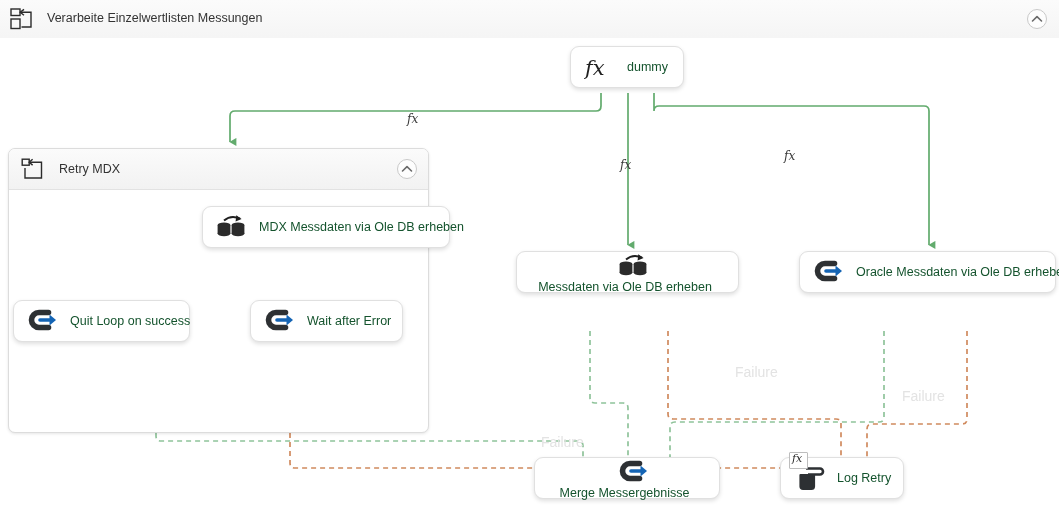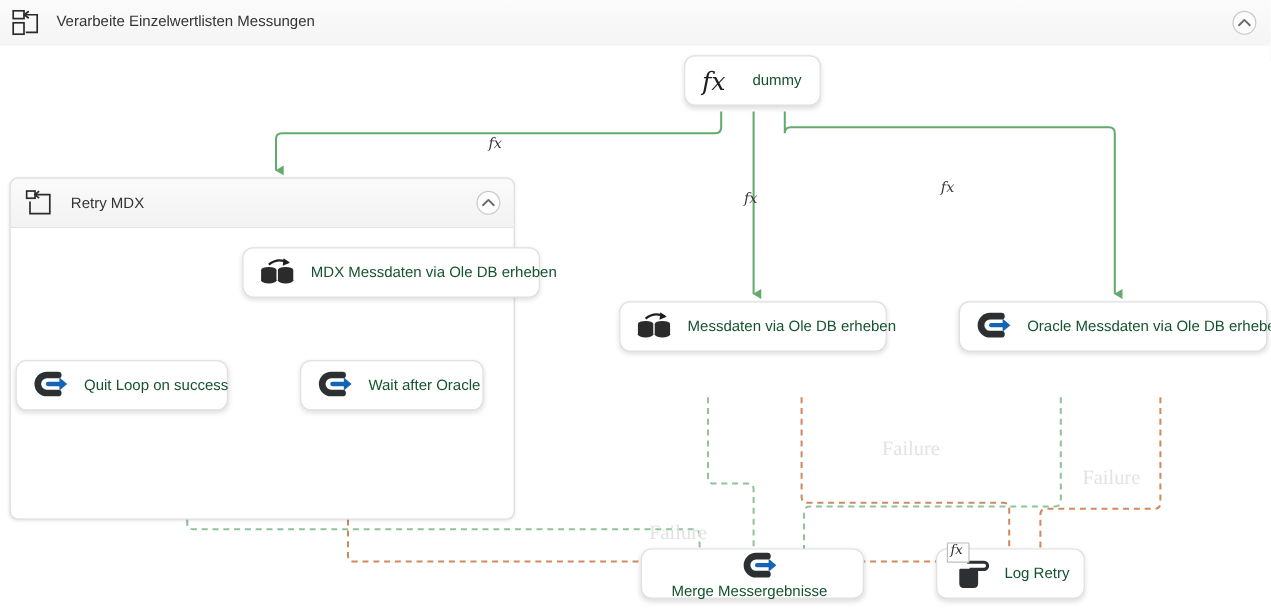--- a/index.html
+++ b/index.html
@@ -148,23 +148,23 @@
   
   .edge-label {
     position: absolute;
     font-family: "DejaVu Serif", serif;
     font-style: italic;
     font-size: 12px;
     color: #3a3a3a;
     white-space: nowrap;
   }
   .edge-label.failure {
-    font-family: Liberation Serif, serif;
+    font-family: Liberation Sans, sans-serif;
     font-style: normal;
-    font-size: 17px;
+    font-size: 14px;
     color: #e3e3e3;
   }
 </style>
 </head>
 <body>
 
 <div id="app">
 
   <div id="titlebar">
     <span class="tb-icon">
@@ -287,24 +287,24 @@
     </div>
 
     <div class="node" style="left:250px; top:262px; width:153px;">
       <span class="n-icon">
         <svg width="32" height="28" viewBox="0 0 32 28">
           <path d="M21.5 5.5 H12 A7.5 7.5 0 0 0 12 20.5 H21.5" fill="none" stroke="#2d3033" stroke-width="5.6" stroke-linecap="round"></path>
           <path d="M13 13 H25" stroke="#1464b4" stroke-width="3.6" stroke-linecap="round"></path>
           <path d="M22.5 7.6 L29 13 L22.5 18.4 Z" fill="#1464b4"></path>
         </svg>
       </span>
-      <span class="n-label">Wait after Oracle</span>
-    </div>
-
-    <div class="node" style="left:516px; top:213px; width:223px;">
+      <span class="n-label">Wait after Error</span>
+    </div>
+
+    <div class="node" style="left:516px; top:213px; width:223px;flex-direction:column;">
       <span class="n-icon">
         <svg width="32" height="28" viewBox="0 0 32 28">
           <ellipse cx="8" cy="12" rx="6.4" ry="2.6" fill="#2b2b2b"></ellipse>
           <rect x="1.6" y="12" width="12.8" height="8.6" fill="#2b2b2b"></rect>
           <ellipse cx="8" cy="20.6" rx="6.4" ry="2.6" fill="#2b2b2b"></ellipse>
           <ellipse cx="22" cy="12" rx="6.4" ry="2.6" fill="#2b2b2b"></ellipse>
           <rect x="15.6" y="12" width="12.8" height="8.6" fill="#2b2b2b"></rect>
           <ellipse cx="22" cy="20.6" rx="6.4" ry="2.6" fill="#2b2b2b"></ellipse>
           <path d="M8 7.5 Q15 1.5 24 5.6" fill="none" stroke="#1f1f1f" stroke-width="1.9"></path>
           <path d="M20.3 2.3 L25.6 6 L19.6 8.4 Z" fill="#1f1f1f"></path>

